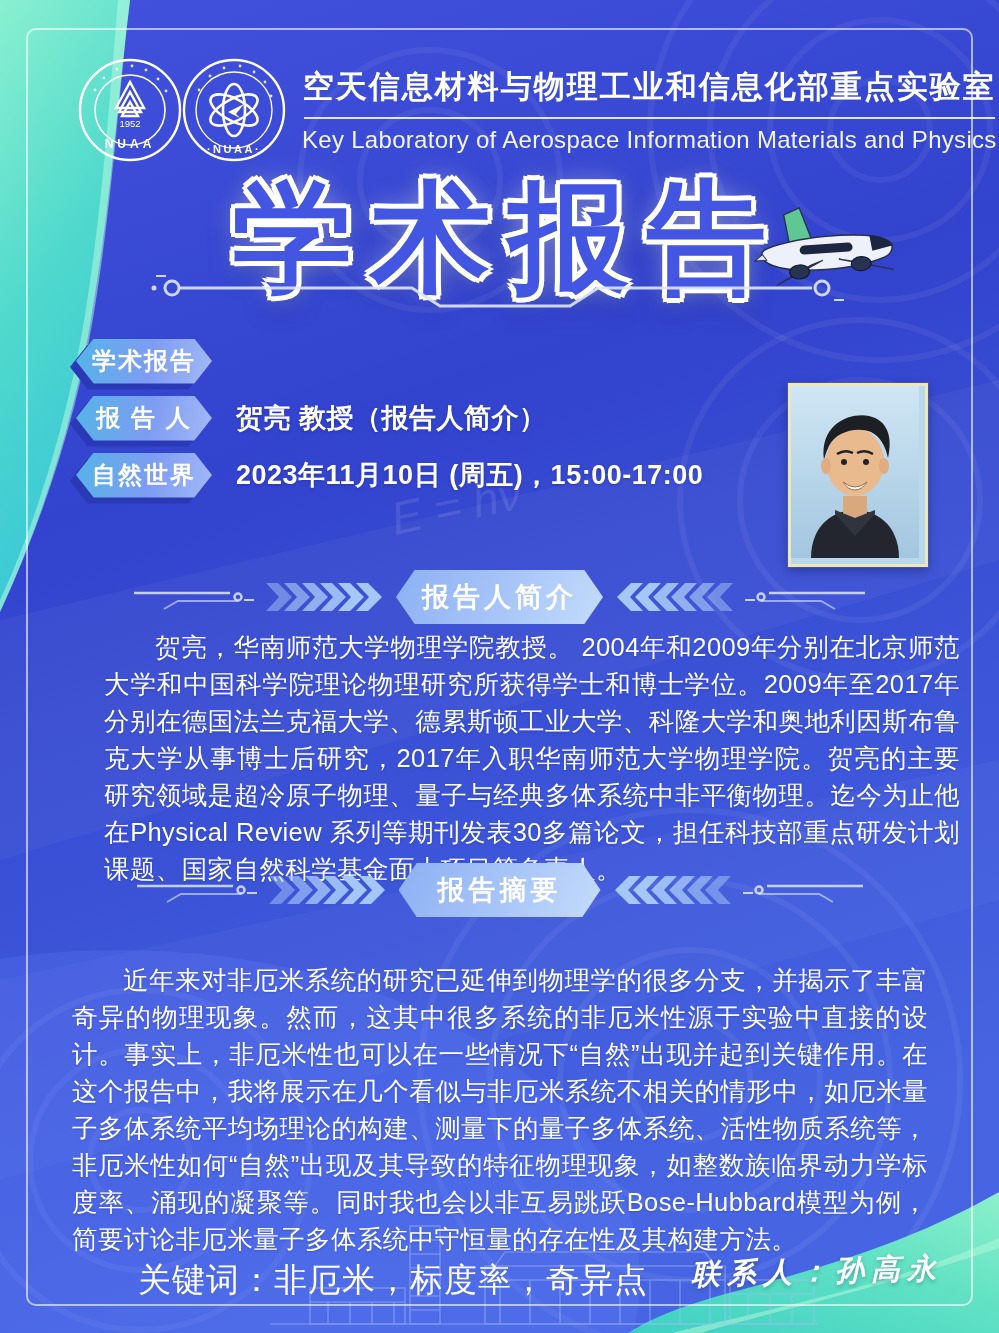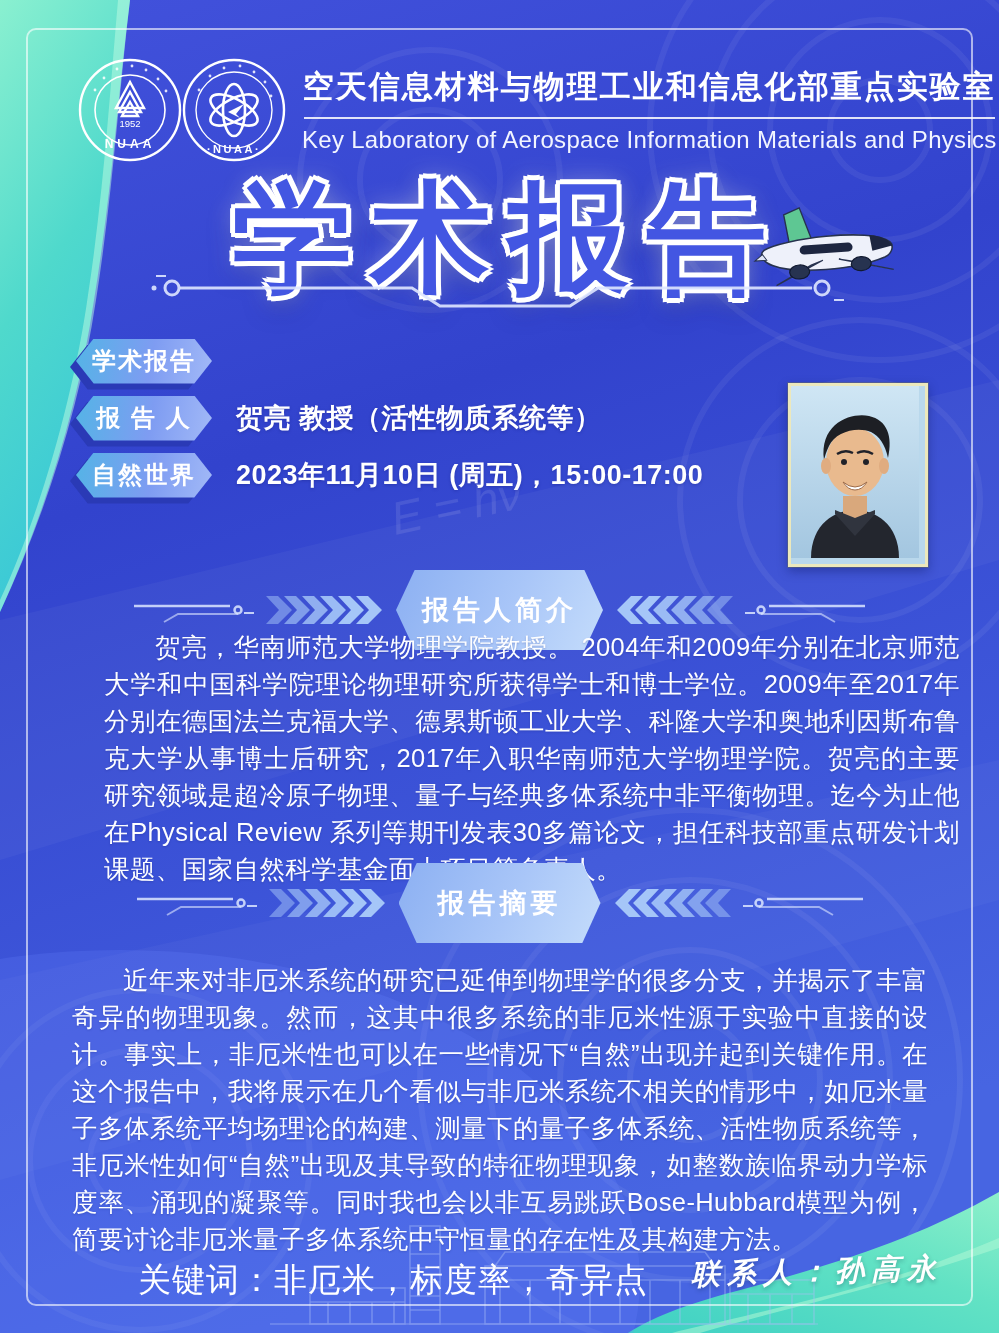--- a/index.html
+++ b/index.html
@@ -52,21 +52,21 @@
   
   .photo{
     position:absolute; left:788px; top:383px; width:134px; height:178px; z-index:6;
     border:3px solid #ece8bc; box-shadow:0 0 0 1px rgba(120,120,70,.35), 0 4px 10px rgba(10,20,90,.4);
     background:#b9d8ec;
   }
   
   .section-head{position:absolute; left:0; width:100%; display:flex; align-items:center; justify-content:center; gap:12px; z-index:4;}
   .sh-bio{top:570px;} .sh-abs{top:863px;}
   .hex-badge{
-    height:54px; min-width:150px; padding:13px 26px;
+    height:54px; min-width:150px; padding:0 26px;
     clip-path:polygon(9% 0,91% 0,100% 50%,91% 100%,9% 100%,0 50%);
     background:linear-gradient(115deg,#8cb0f2 0%,#a9c6f8 55%,#c4dcfb 100%);
     display:flex; align-items:center; justify-content:center;
     font-size:27px; font-weight:700; letter-spacing:4px; color:#fff;
   }
   
   .text-block{position:absolute; left:72px; width:856px; z-index:4;}
   .tb-bio{top:629px;margin-left:32px;} .tb-abs{top:962px;}
   .para{
     margin:0; font-size:25.5px; line-height:37px; letter-spacing:.4px;
@@ -240,21 +240,21 @@
       <div class="badge-wrap">
         <div class="badge-shadow"></div>
         <div class="badge">学术报告</div>
       </div>
     </div>
     <div class="info-row">
       <div class="badge-wrap">
         <div class="badge-shadow"></div>
         <div class="badge">报 告 人</div>
       </div>
-      <div class="info-value">贺亮 教授（活性物质系统等）</div>
+      <div class="info-value">贺亮 教授（报告人简介）</div>
     </div>
     <div class="info-row">
       <div class="badge-wrap">
         <div class="badge-shadow"></div>
         <div class="badge">自然世界</div>
       </div>
       <div class="info-value">2023年11月10日 (周五)，15:00-17:00</div>
     </div>
   </section>
 

